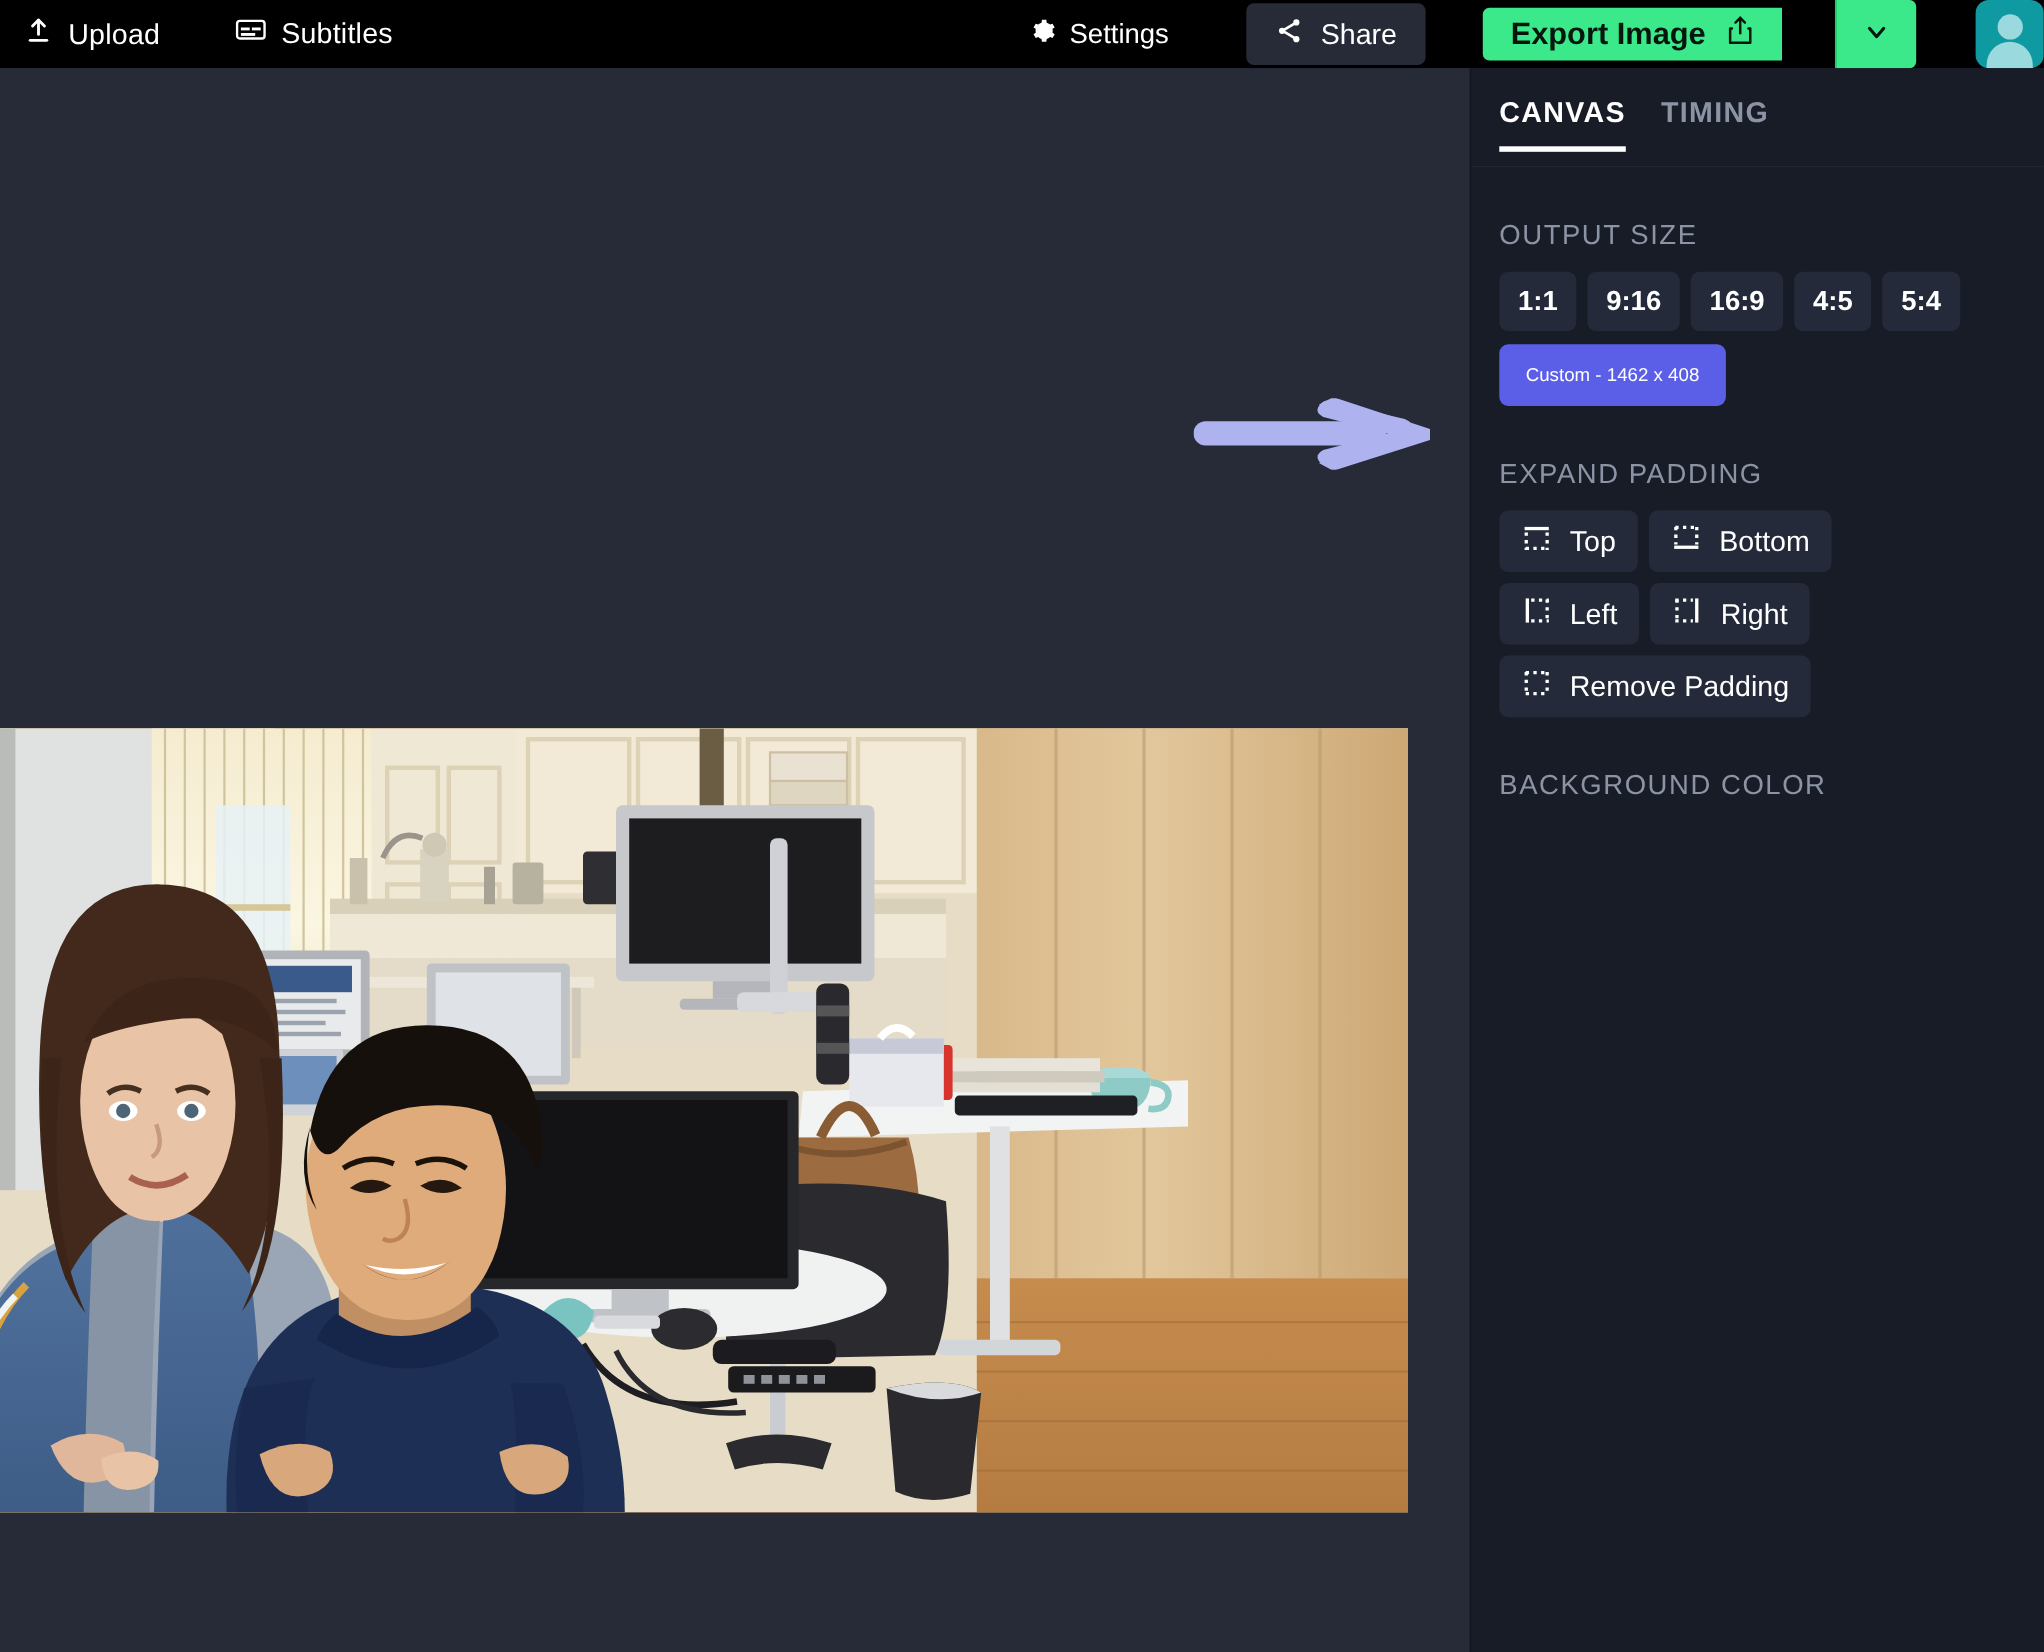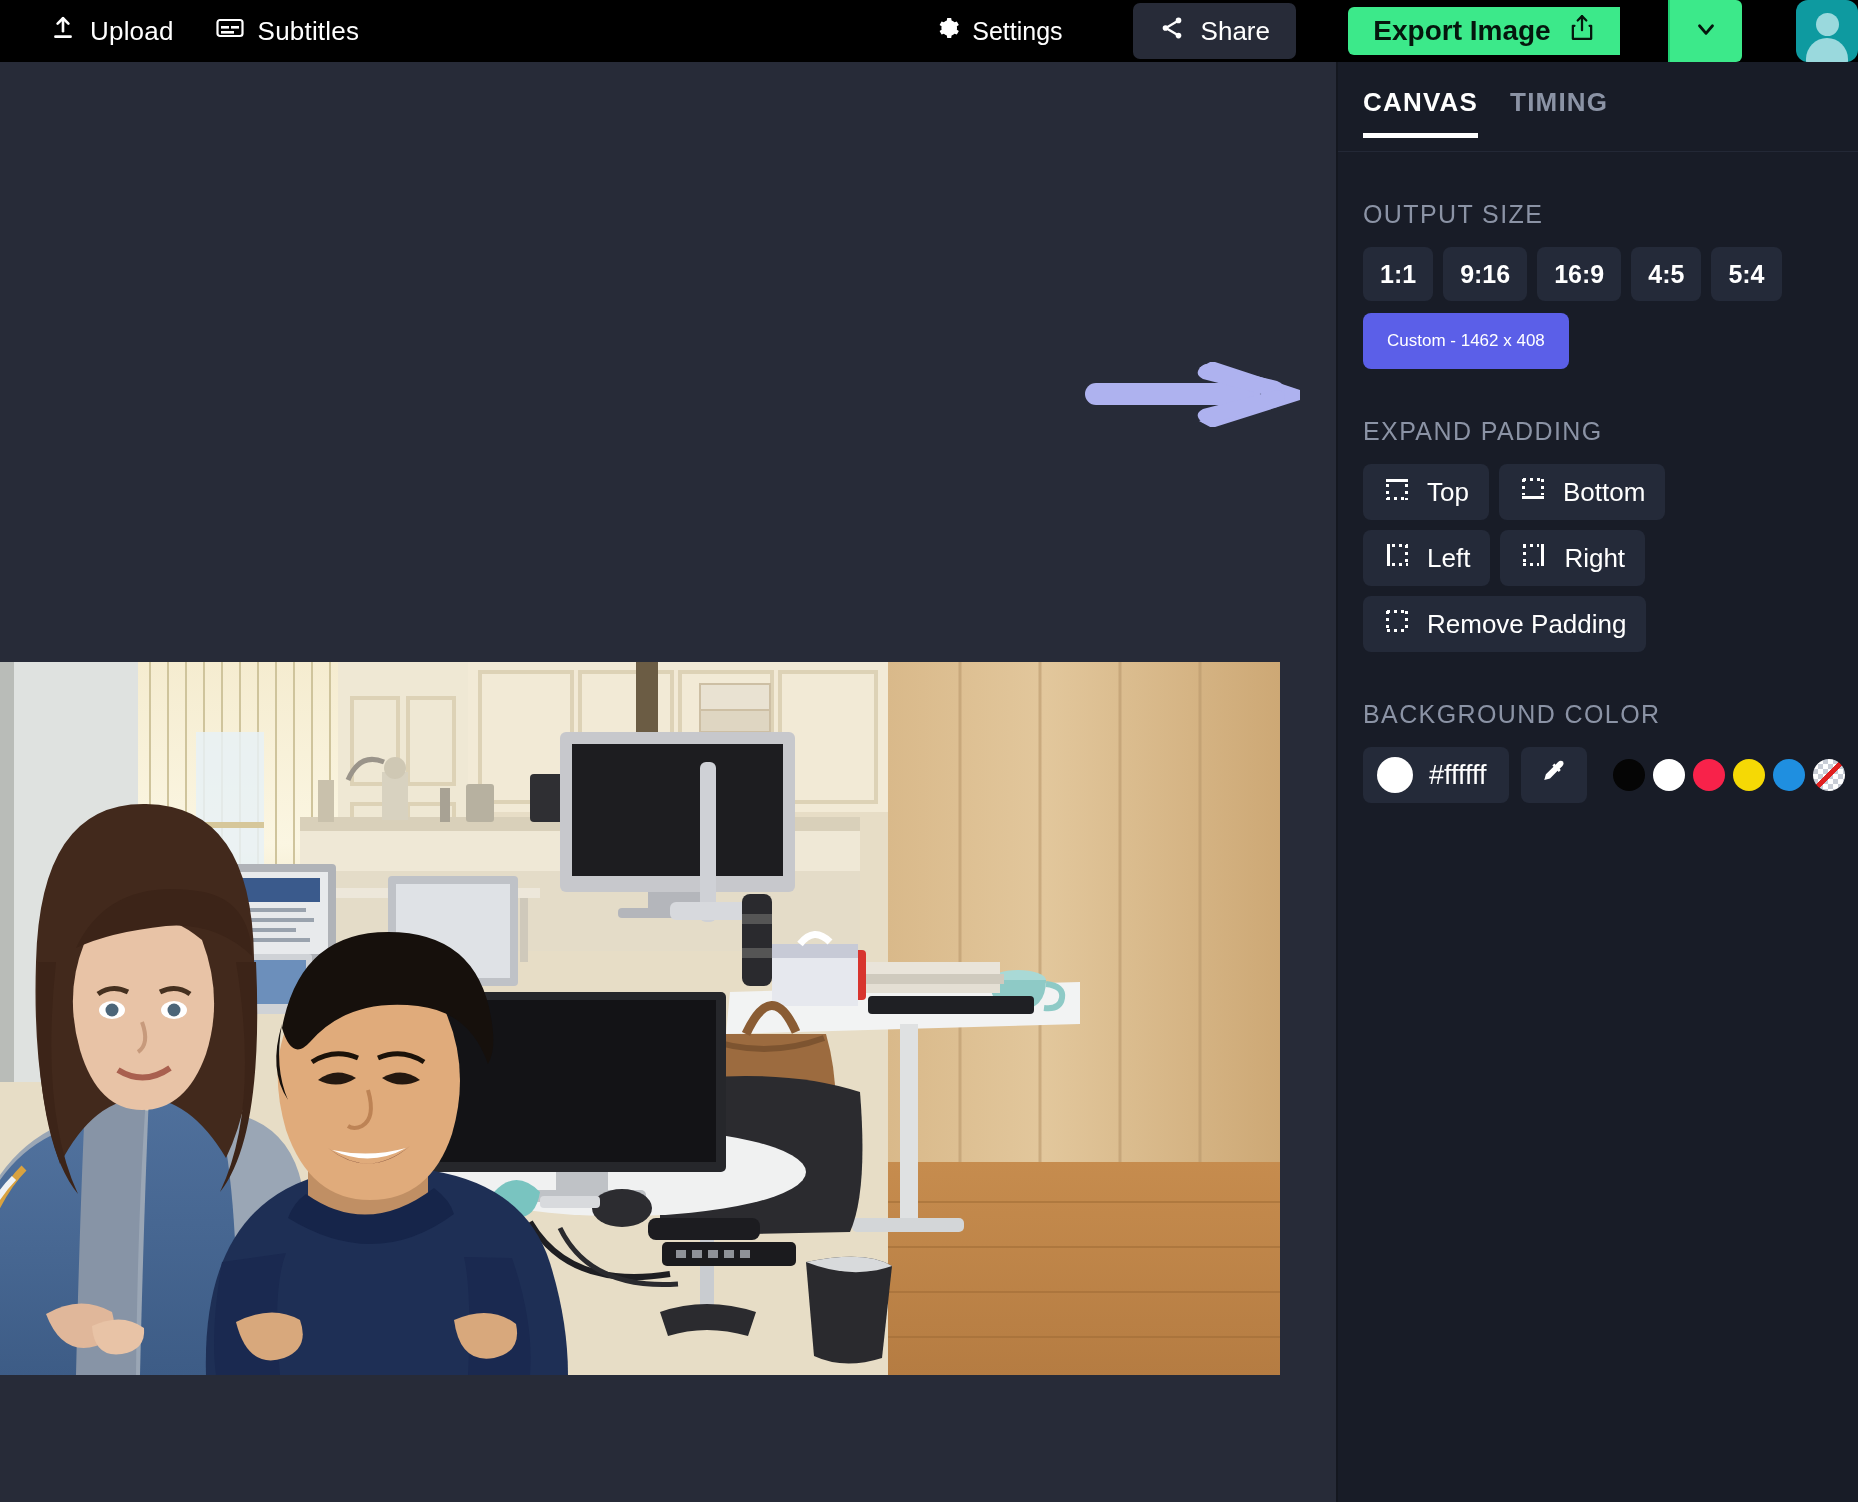--- a/index.html
+++ b/index.html
@@ -11,21 +11,21 @@
   }
   #app { position: relative; width: 1858px; height: 1502px; background: #272b38; }
 
   
   .topbar {
     position: absolute; top: 0; left: 0;
     width: 1858px; height: 62px;
     background: #000000;
     display: flex; align-items: center;
   }
-  .tb-left { display: flex; align-items: center; padding-left: 50px; gap: 42px; }
+  .tb-left { display: flex; align-items: flex-start; padding-left: 22px; gap: 68px; }
   .tb-item {
     display: flex; align-items: center; gap: 14px;
     color: #ffffff; font-size: 26px; cursor: pointer;
     letter-spacing: 0.2px;
   }
   .tb-right { margin-left: auto; display: flex; align-items: center; height: 62px; gap: 48px; }
   .settings-btn {
     display: flex; align-items: center; gap: 12px;
     color: #ffffff; font-size: 25px; cursor: pointer; padding-right: 22px;
   }
@@ -587,38 +587,15 @@
             </g>
           </svg>
         </span>
         <span>Remove Padding</span>
       </div>
     </div>
 
     
     <div class="section-title">BACKGROUND COLOR</div>
 
-    <div class="color-row">
-      <div class="color-field">
-        <div class="color-dot-lg"></div>
-        <div class="color-hex">#ffffff</div>
-      </div>
-
-      <div class="picker-btn">
-        <span>
-          <svg width="30" height="30" viewBox="0 0 24 24">
-            <path d="M19.5 3.2a3 3 0 00-4.2 0l-2.1 2.1-.9-.9-1.6 1.6.9.9-6.1 6.1-1.3 4.6 4.6-1.3 6.1-6.1.9.9 1.6-1.6-.9-.9 2.1-2.1a3 3 0 00-.1-4.3z" fill="#ffffff"></path>
-          </svg>
-        </span>
-      </div>
-
-      <div class="swatches">
-        <div class="swatch" style="background:#050505"></div>
-        <div class="swatch" style="background:#ffffff"></div>
-        <div class="swatch" style="background:#f8224a"></div>
-        <div class="swatch" style="background:#f5d905"></div>
-        <div class="swatch" style="background:#1f8fe0"></div>
-        <div class="swatch swatch-none"></div>
-      </div>
-    </div>
 
   </div>
 </div>
 
 </body></html>

